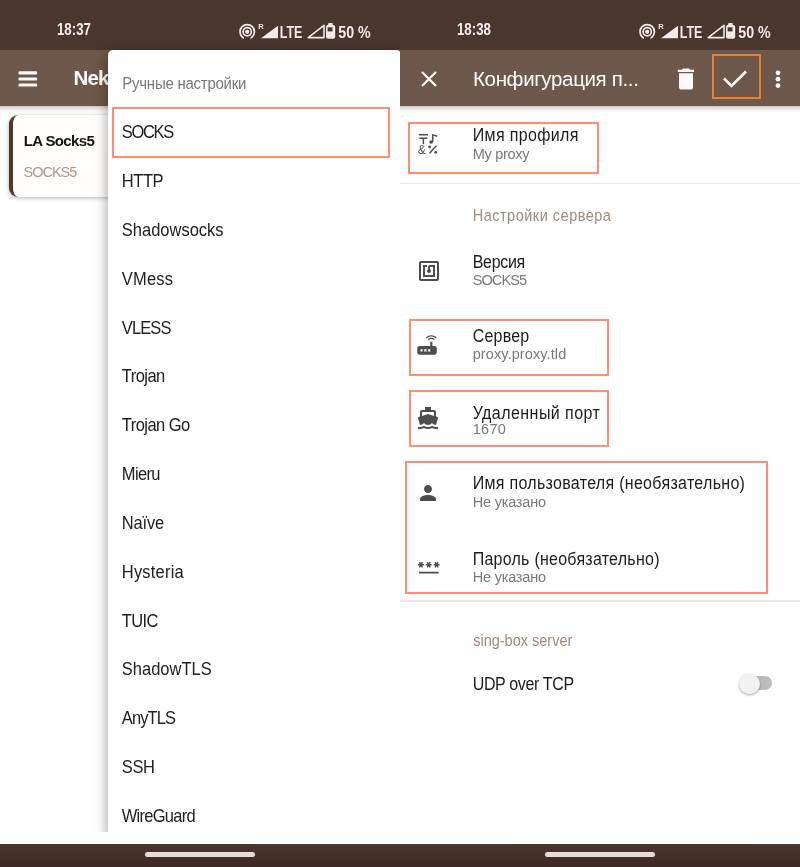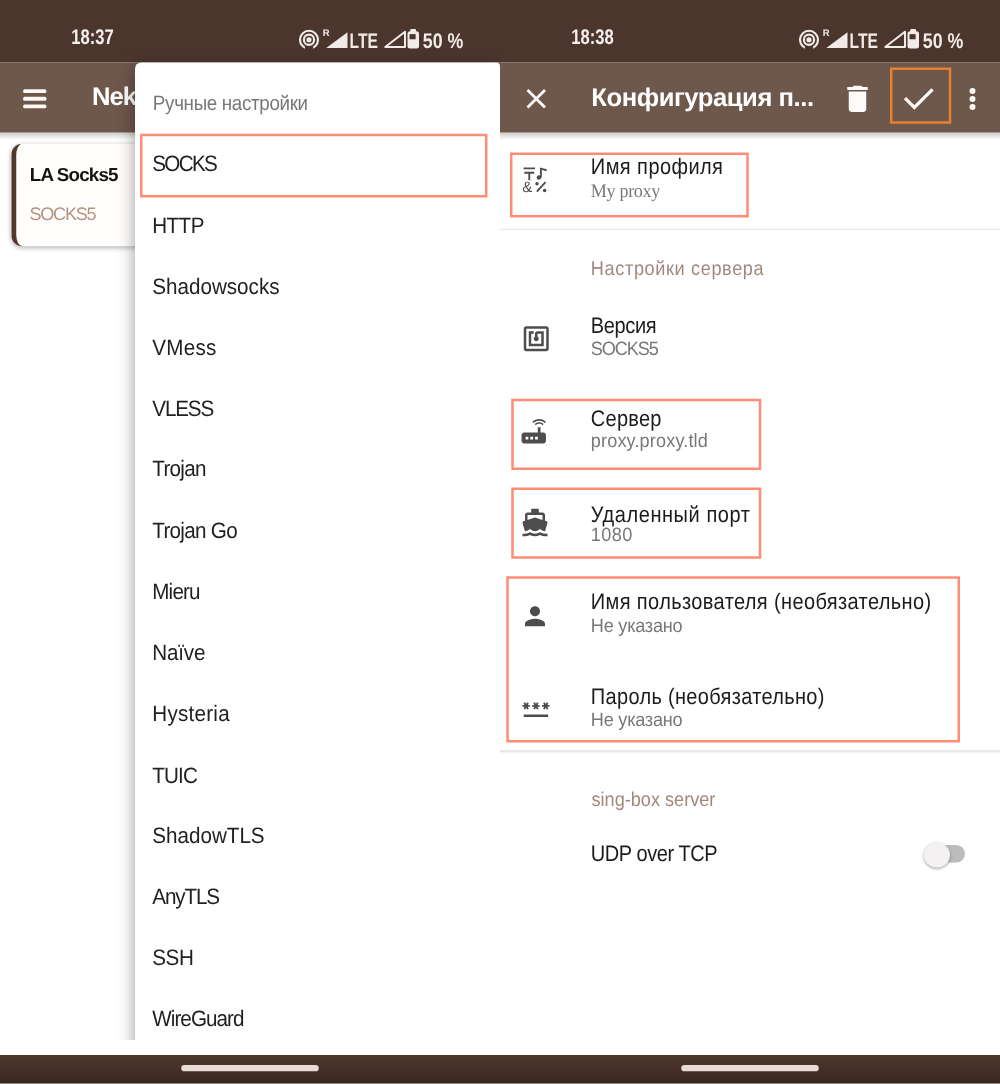--- a/index.html
+++ b/index.html
@@ -99,21 +99,21 @@
     <path d="M308.2 37.6 L324 37.6 L324 25.4 Z" fill="none" stroke="#f3ebe7" stroke-width="1.6" stroke-linejoin="round"></path>
     <rect x="328.2" y="23.1" width="4.6" height="2.4" rx="0.8" fill="#f3ebe7"></rect>
     <rect x="326" y="24.9" width="9.2" height="13.8" rx="2" fill="#f3ebe7"></rect>
     <rect x="327.6" y="27.3" width="4.9" height="4.1" fill="#4b362e"></rect>
     <text x="338.3" y="38.2" fill="#f3ebe7" font-size="17" font-weight="bold" font-family="Liberation Sans" textLength="32.4" lengthAdjust="spacingAndGlyphs">50 %</text>
   </svg>
 
   <svg class="abs" style="left:21px;top:71px;" width="16" height="16" viewBox="0 0 16 16">
     <path d="M1 1 L15 15 M15 1 L1 15" stroke="#fdfbfa" stroke-width="2.2" fill="none"></path>
   </svg>
-  <div class="abs wtxt" style="left:73px;top:67.5px;font-size:20.5px;line-height:21px;font-weight:bold;letter-spacing:-0.35px;">Конфигурация п...</div>
+  <div class="abs wtxt" style="left:73px;top:67.5px;font-size:20.5px;line-height:21px;font-weight:normal;letter-spacing:-0.35px;">Конфигурация п...</div>
   <svg class="abs" style="left:272px;top:65px;" width="28" height="28" viewBox="0 0 24 24">
     <path fill="#fdfbfa" d="M6 19c0 1.1.9 2 2 2h8c1.1 0 2-.9 2-2V7H6v12zM19 4h-3.5l-1-1h-5l-1 1H5v2h14V4z"></path>
   </svg>
   <div class="abs" style="left:311.9px;top:54px;width:49.4px;height:45px;border:2.5px solid #e8802f;"></div>
   <svg class="abs" style="left:322px;top:66px;" width="26" height="25" viewBox="0 0 26 25">
     <path d="M2 12.5 L9.5 20 L24 5.5" stroke="#fdfbfa" stroke-width="2.6" fill="none"></path>
   </svg>
   <svg class="abs" style="left:374.5px;top:69.5px;" width="6" height="19" viewBox="0 0 6 19">
     <circle cx="3" cy="2.8" r="2.4" fill="#fdfbfa"></circle>
     <circle cx="3" cy="9.2" r="2.4" fill="#fdfbfa"></circle>
@@ -130,21 +130,21 @@
     <path d="M6.4 6.2 L6.4 12.2"></path>
     </g>
     <circle cx="14.1" cy="10" r="1.8" fill="#4d4d4d"></circle>
     <path d="M15.7 10 L15.7 2.9 L20.3 4.2" stroke="#4d4d4d" stroke-width="1.5" fill="none"></path>
     <text x="0.8" y="21.5" fill="#4d4d4d" font-size="12" font-family="Liberation Sans">&amp;</text>
     <circle cx="12.6" cy="14.9" r="1.4" fill="#4d4d4d"></circle>
     <circle cx="18.7" cy="20.3" r="1.4" fill="#4d4d4d"></circle>
     <path d="M19.4 13.7 L12.5 21.3" stroke="#4d4d4d" stroke-width="1.5" fill="none"></path>
   </svg>
   <div class="abs t16" style="left:72.7px;top:126.1px;letter-spacing:0.35px;">Имя профиля</div>
-  <div class="abs t14" style="left:72.7px;top:146.3px;letter-spacing:-0.3px;font-family:Liberation Serif, serif;">My proxy</div>
+  <div class="abs t14" style="left:72.7px;top:146.3px;letter-spacing:-0.3px;">My proxy</div>
   <div class="obox" style="left:7.8px;top:122px;width:191.7px;height:52px;"></div>
 
   <div class="abs hdr" style="left:72.7px;top:208.2px;letter-spacing:0.5px;">Настройки сервера</div>
 
   <svg class="abs" style="left:16.5px;top:258.5px;" width="24" height="24" viewBox="0 0 24 24">
     <path fill="#4d4d4d" d="M20 2H4c-1.1 0-2 .9-2 2v16c0 1.1.9 2 2 2h16c1.1 0 2-.9 2-2V4c0-1.1-.9-2-2-2zm0 18H4V4h16v16zM18 6h-5c-1.1 0-2 .9-2 2v2.28c-.6.35-1 .98-1 1.72 0 1.1.9 2 2 2s2-.9 2-2c0-.74-.4-1.38-1-1.72V8h3v8H8V8h2V6H6v12h12V6z"></path>
   </svg>
   <div class="abs t16" style="left:72.7px;top:253.2px;letter-spacing:-0.3px;">Версия</div>
   <div class="abs t14" style="left:72.7px;top:271.7px;letter-spacing:-0.9px;">SOCKS5</div>
 
@@ -152,21 +152,21 @@
     <path fill="#4d4d4d" d="M20.2 5.9l.8-.8C19.6 3.7 17.8 3 16 3s-3.6.7-5 2.1l.8.8C13 4.8 14.5 4.2 16 4.2s3 .6 4.2 1.7zm-.9.8c-.9-.9-2.1-1.4-3.3-1.4s-2.4.5-3.3 1.4l.8.8c.7-.7 1.6-1 2.5-1 .9 0 1.8.3 2.5 1l.8-.8zM19 13h-2V9h-2v4H5c-1.1 0-2 .9-2 2v4c0 1.1.9 2 2 2h14c1.1 0 2-.9 2-2v-4c0-1.1-.9-2-2-2zM8 18H6v-2h2v2zm3.5 0h-2v-2h2v2zm3.5 0h-2v-2h2v2z"></path>
   </svg>
   <div class="abs t16" style="left:72.7px;top:326.6px;letter-spacing:0.2px;">Сервер</div>
   <div class="abs t14" style="left:72.7px;top:346.4px;letter-spacing:0.1px;">proxy.proxy.tld</div>
   <div class="obox" style="left:9.2px;top:319.2px;width:200px;height:57px;"></div>
 
   <svg class="abs" style="left:16px;top:406px;" width="24" height="24" viewBox="0 0 24 24">
     <path fill="#4d4d4d" d="M20 21c-1.39 0-2.78-.47-4-1.32-2.44 1.71-5.56 1.71-8 0C6.78 20.53 5.39 21 4 21H2v2h2c1.38 0 2.74-.35 4-.99 2.52 1.29 5.48 1.29 8 0 1.26.65 2.62.99 4 .99h2v-2h-2zM3.95 19H4c1.6 0 3.02-.88 4-2 .98 1.12 2.4 2 4 2s3.02-.88 4-2c.98 1.12 2.4 2 4 2h.05l1.89-6.68c.08-.26.06-.54-.06-.78s-.34-.42-.6-.5L20 10.62V6c0-1.1-.9-2-2-2h-3V1H9v3H6c-1.1 0-2 .9-2 2v4.62l-1.29.42c-.26.08-.48.26-.6.5s-.15.52-.06.78L3.95 19zM6 6h12v3.97L12 8 6 9.97V6z"></path>
   </svg>
   <div class="abs t16" style="left:72.7px;top:404px;letter-spacing:0.45px;">Удаленный порт</div>
-  <div class="abs t14" style="left:72.7px;top:420.9px;letter-spacing:0.3px;">1080</div>
+  <div class="abs t14" style="left:72.7px;top:420.9px;letter-spacing:0.3px;">1670</div>
   <div class="obox" style="left:9.2px;top:389.9px;width:200px;height:57.6px;"></div>
 
   <svg class="abs" style="left:16px;top:480.7px;" width="24" height="24" viewBox="0 0 24 24">
     <path fill="#4d4d4d" d="M12 12c2.21 0 4-1.79 4-4s-1.79-4-4-4-4 1.79-4 4 1.79 4 4 4zm0 2c-2.67 0-8 1.34-8 4v2h16v-2c0-2.66-5.33-4-8-4z"></path>
   </svg>
   <div class="abs t16" style="left:72.7px;top:473.5px;letter-spacing:0.3px;">Имя пользователя (необязательно)</div>
   <div class="abs t14" style="left:72.7px;top:494.3px;letter-spacing:-0.2px;">Не указано</div>
   <svg class="abs" style="left:16.9px;top:555.3px;" width="23.5" height="23.5" viewBox="0 0 24 24">
     <path fill="#4d4d4d" d="M2 17h20v2H2zm1.15-4.05L4 11.47l.85 1.48 1.3-.75-.85-1.48H7v-1.5H5.3l.85-1.47L4.85 7 4 8.47 3.15 7l-1.3.75.85 1.47H1v1.5h1.7l-.85 1.48 1.3.75zm6.7-.75l1.3.75.85-1.48.85 1.48 1.3-.75-.85-1.48H15v-1.5h-1.7l.85-1.47-1.3-.75L12 8.47 11.15 7l-1.3.75.85 1.47H9v1.5h1.7l-.85 1.48zM23 9.22h-1.7l.85-1.47-1.3-.75-.85 1.47L19.15 7l-1.3.75.85 1.47H17v1.5h1.7l-.85 1.48 1.3.75.85-1.48.85 1.48 1.3-.75-.85-1.48H23v-1.5z"></path>
   </svg>

